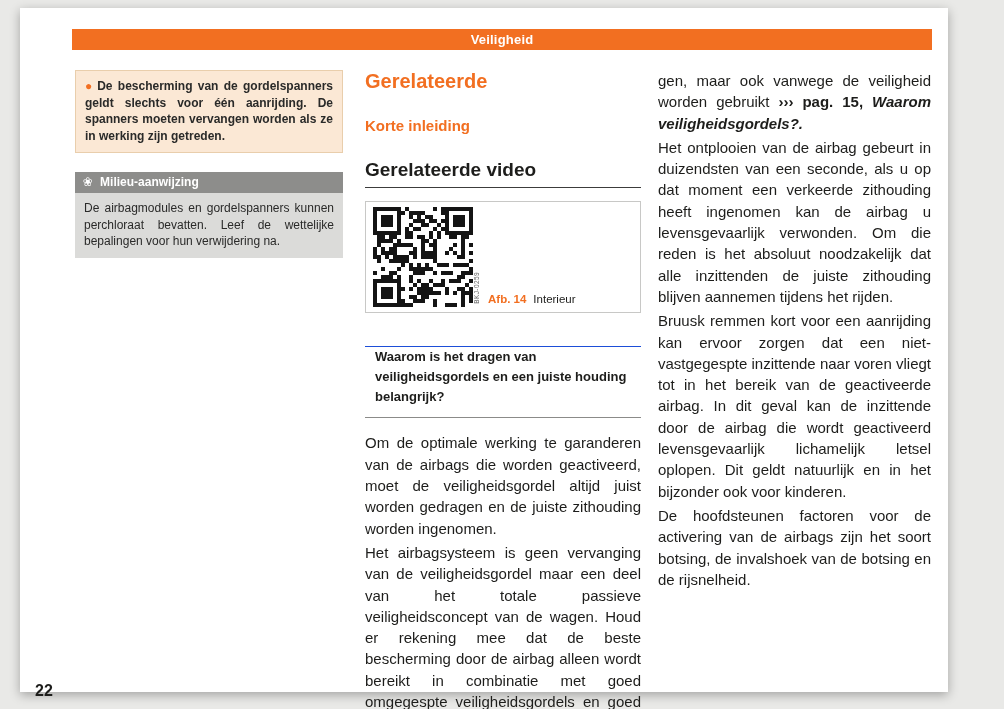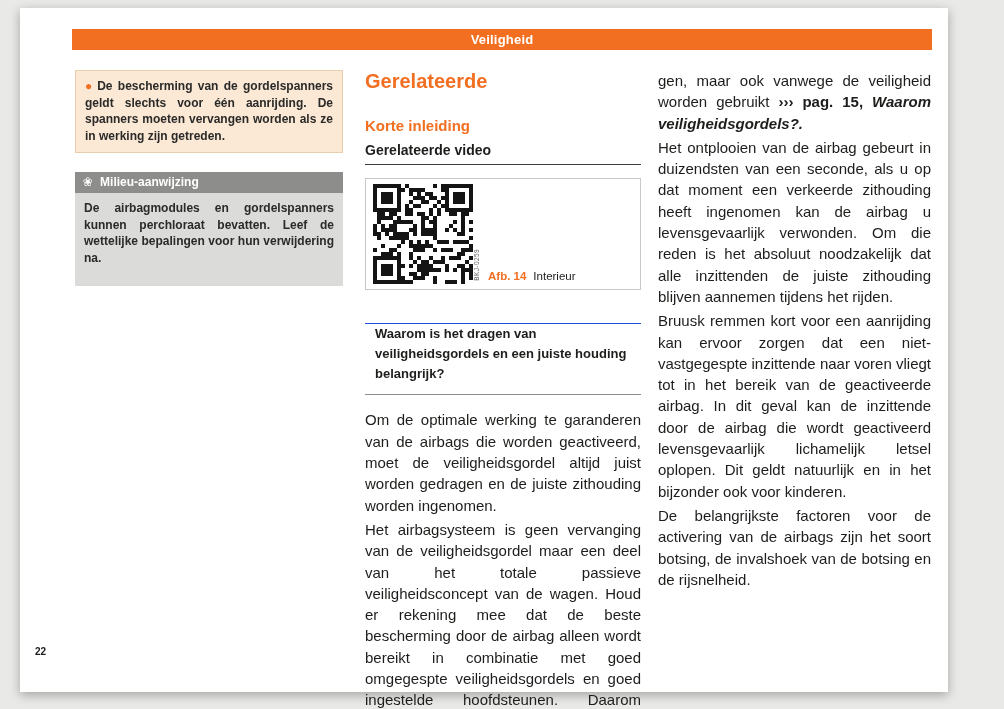--- a/index.html
+++ b/index.html
@@ -39,29 +39,29 @@
     color:#2a2a29;text-align:justify;
   }
   .bullet{color:var(--accent);margin-right:3px;font-weight:bold;}
   .env-note{margin-top:19px;}
   .env-header{
     background:var(--env-header-bg);color:#fff;font-size:12px;font-weight:bold;
     padding:3px 8px 4px;display:flex;gap:7px;align-items:center;
   }
   .flower{font-size:12px;line-height:1;}
   .env-body{
-    background:var(--env-body-bg);padding:7px 9px 20px;font-size:12px;
-    font-weight:bold;line-height:1.38;color:#2a2a29;text-align:justify;
+    background:var(--env-body-bg);padding:7px 9px 8px;font-size:12px;
+    font-weight:normal;line-height:1.38;color:#2a2a29;text-align:justify;
   }
   
   .col-mid{position:absolute;left:345px;top:50px;width:276px;}
   .h1{color:var(--accent);font-size:20px;font-weight:bold;margin-top:12px;}
   .h2{color:var(--accent);font-size:15px;font-weight:bold;margin-top:24px;}
   .h3{
-    font-size:14px;font-weight:bold;margin-top:8px;padding-bottom:6px;
+    font-size:19px;font-weight:bold;margin-top:25px;padding-bottom:6px;
     border-bottom:1px solid #3c3c3b;
   }
   .figure{
     margin-top:13px;height:112px;border:1px solid #c8c8c6;
     position:relative;background:#fff;
   }
   .qr{position:absolute;left:7px;top:5px;width:100px;height:100px;}
   .qr svg{display:block;width:100%;height:100%;}
   .qr-id{
     position:absolute;left:107px;bottom:8px;font-size:6.5px;color:#666;
@@ -74,21 +74,21 @@
     padding:0 2px 10px 10px;font-size:13px;font-weight:bold;line-height:1.55;
   }
   p.body{margin:3px 0 0;font-size:15px;line-height:1.42;text-align:justify;}
   .col-mid .sec-head + p.body{margin-top:14px;}
   
   .col-right{position:absolute;left:638px;top:50px;width:273px;}
   .col-right p.body:first-child{margin-top:12px;}
   .ref{font-weight:bold;}
   .ref-title{font-weight:bold;font-style:italic;}
   .page-num{
-    position:absolute;left:15px;top:638px;font-size:10px;font-weight:bold;
+    position:absolute;left:15px;top:674px;font-size:16px;font-weight:bold;
   }
 </style>
 </head>
 <body>
 
 <div class="page">
 
   <div class="header-bar">
     <span>Veiligheid</span>
   </div>
@@ -341,17 +341,17 @@
     </div>
     <div class="sec-head">Waarom is het dragen van veiligheidsgordels en een juiste houding belangrijk?</div>
     <p class="body">Om de optimale werking te garanderen van de airbags die worden geactiveerd, moet de veiligheidsgordel altijd juist worden gedragen en de juiste zithouding worden ingenomen.</p>
     <p class="body">Het airbagsysteem is geen vervanging van de veiligheidsgordel maar een deel van het totale passieve veiligheidsconcept van de wagen. Houd er rekening mee dat de beste bescherming door de airbag alleen wordt bereikt in combinatie met goed omgegespte veiligheidsgordels en goed ingestelde hoofdsteunen. Daarom moeten de veiligheidsgordels niet alleen vanwege wettelijke bepalin-</p>
   </div>
 
   <div class="col-right">
     <p class="body"><span>gen, maar ook vanwege de veiligheid worden gebruikt </span><span class="ref">››› pag. 15, </span><span class="ref-title">Waarom veiligheidsgordels?.</span></p>
     <p class="body">Het ontplooien van de airbag gebeurt in duizendsten van een seconde, als u op dat moment een verkeerde zithouding heeft ingenomen kan de airbag u levensgevaarlijk verwonden. Om die reden is het absoluut noodzakelijk dat alle inzittenden de juiste zithouding blijven aannemen tijdens het rijden.</p>
     <p class="body">Bruusk remmen kort voor een aanrijding kan ervoor zorgen dat een niet-vastgegespte inzittende naar voren vliegt tot in het bereik van de geactiveerde airbag. In dit geval kan de inzittende door de airbag die wordt geactiveerd levensgevaarlijk lichamelijk letsel oplopen. Dit geldt natuurlijk en in het bijzonder ook voor kinderen.</p>
-    <p class="body">De belangrijkste factoren voor de activering van de airbags zijn het soort botsing, de invalshoek van de botsing en de rijsnelheid.</p>
+    <p class="body">De hoofdsteunen factoren voor de activering van de airbags zijn het soort botsing, de invalshoek van de botsing en de rijsnelheid.</p>
   </div>
 
   <div class="page-num">22</div>
 </div>
 
 </body></html>

